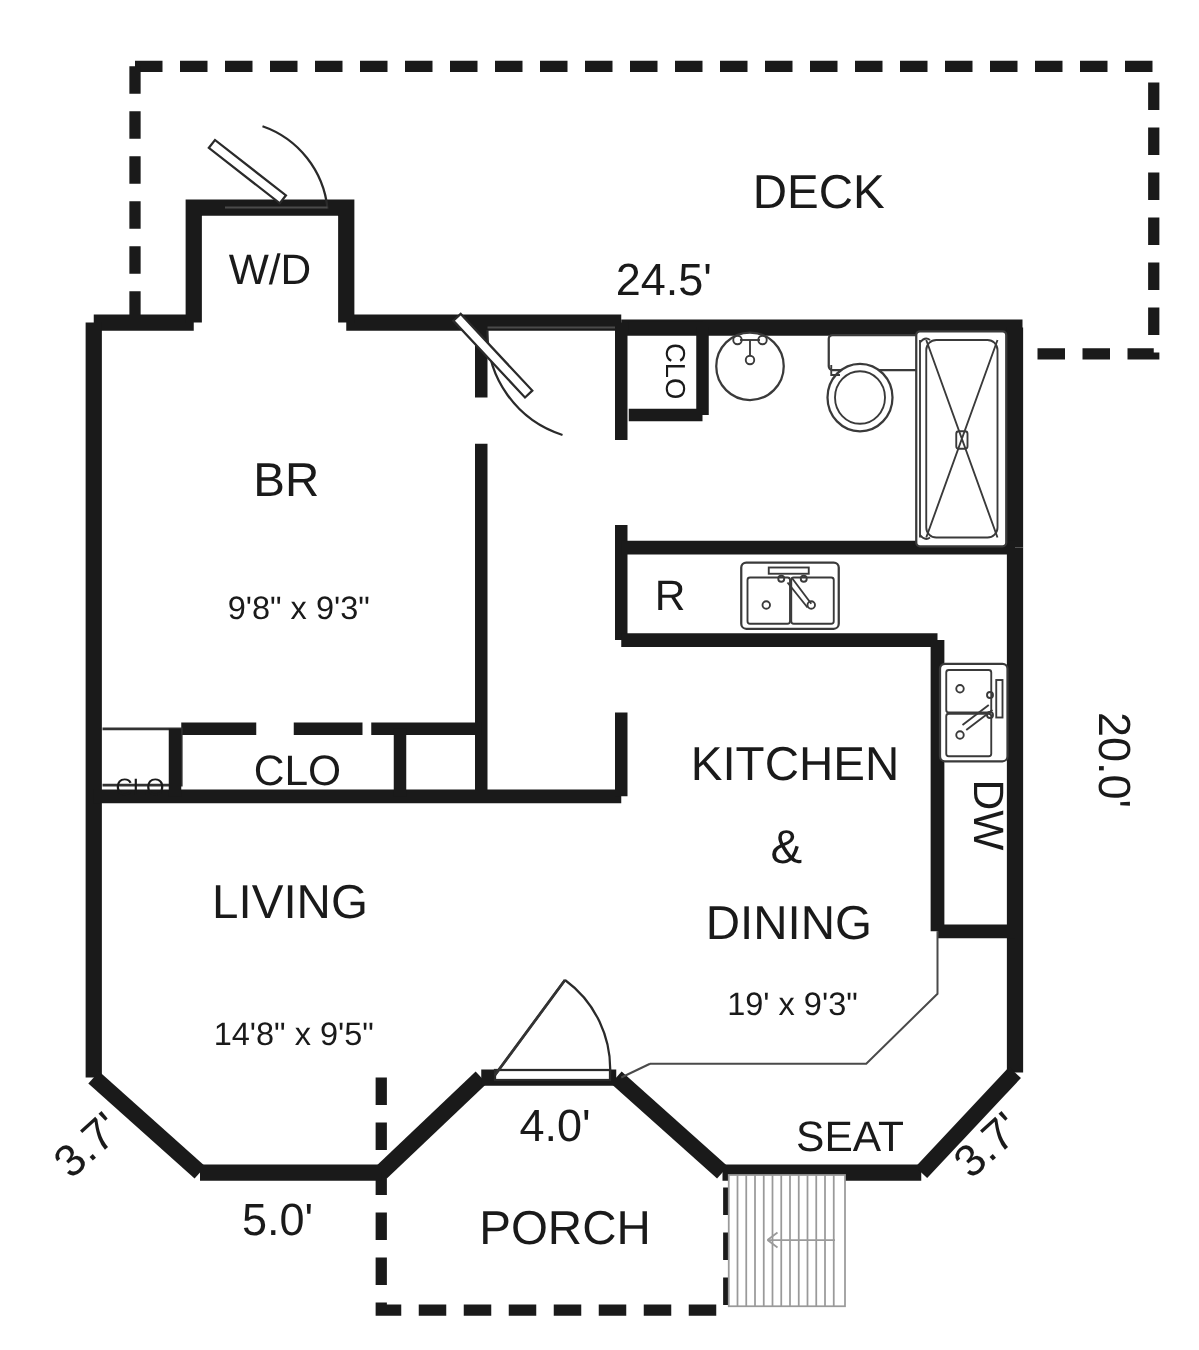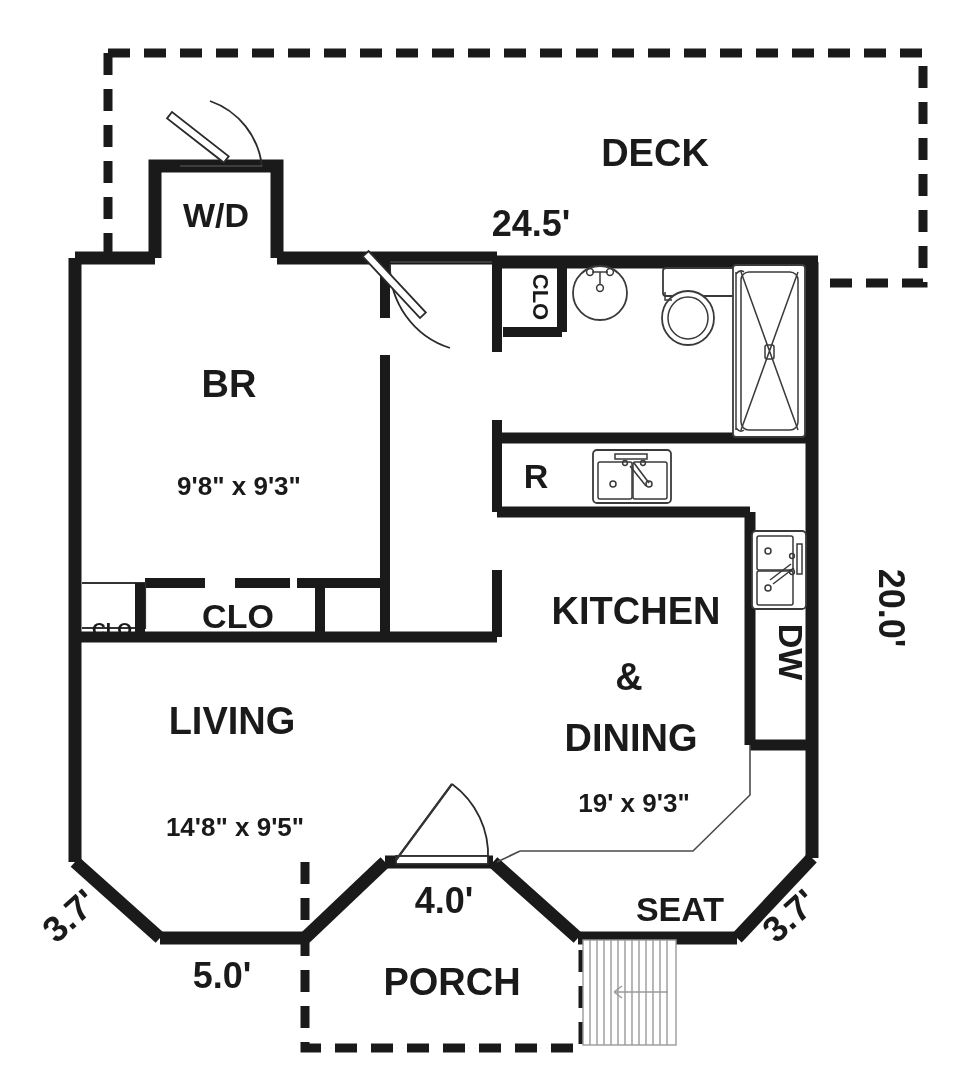--- a/index.html
+++ b/index.html
@@ -11,21 +11,20 @@
   body {
     width: 959px;
     height: 1080px;
     font-family: "Liberation Sans", sans-serif;
     overflow: hidden;
   }
   #plan-root {
     position: relative;
     width: 835px;
     height: 1080px;
-    font-weight: bold;
   }
   svg#floorplan {
     display: block;
     width: 959px;
     height: 1080px;
   }
   .wall-thick {
     fill: none;
     stroke: #1a1a1a;
     stroke-width: 13;

